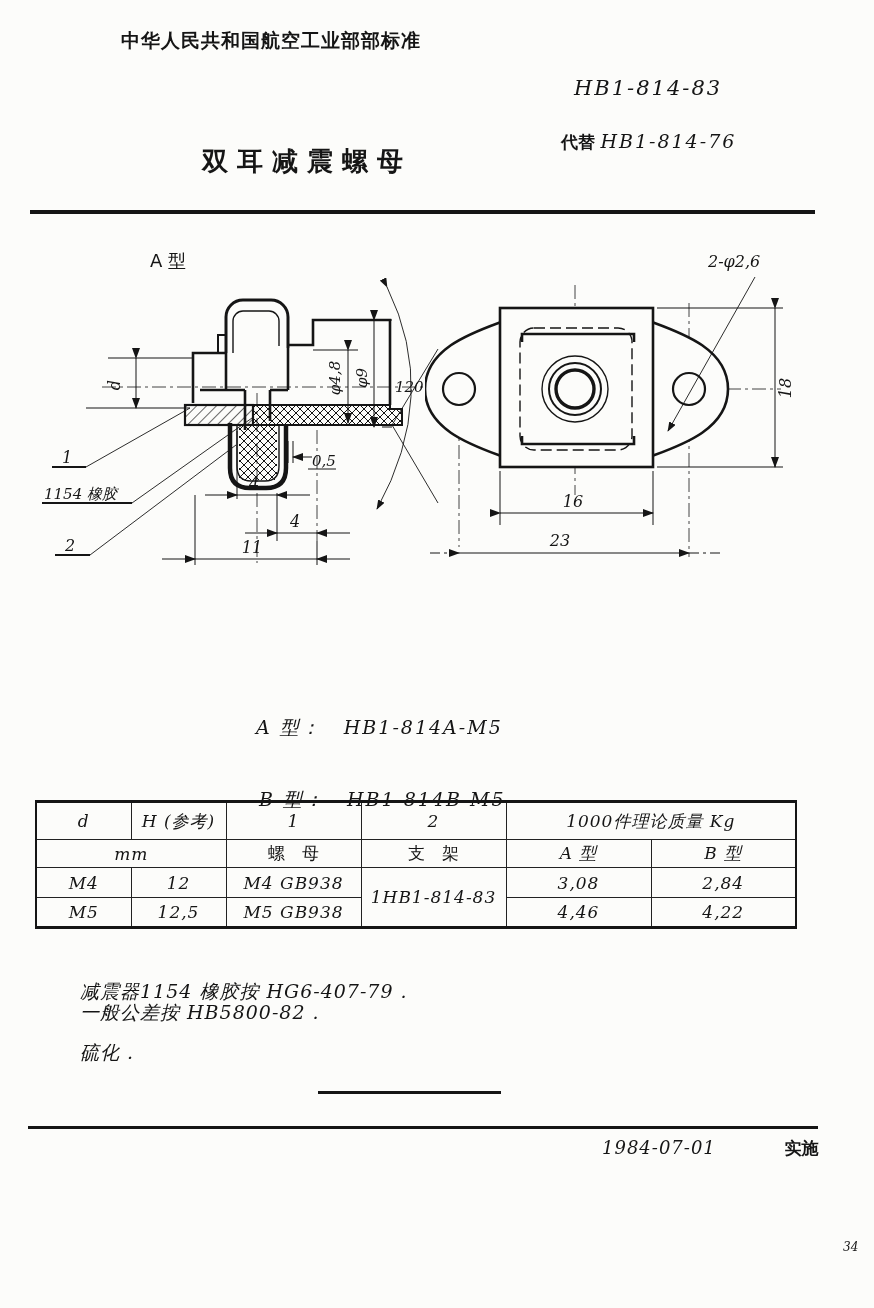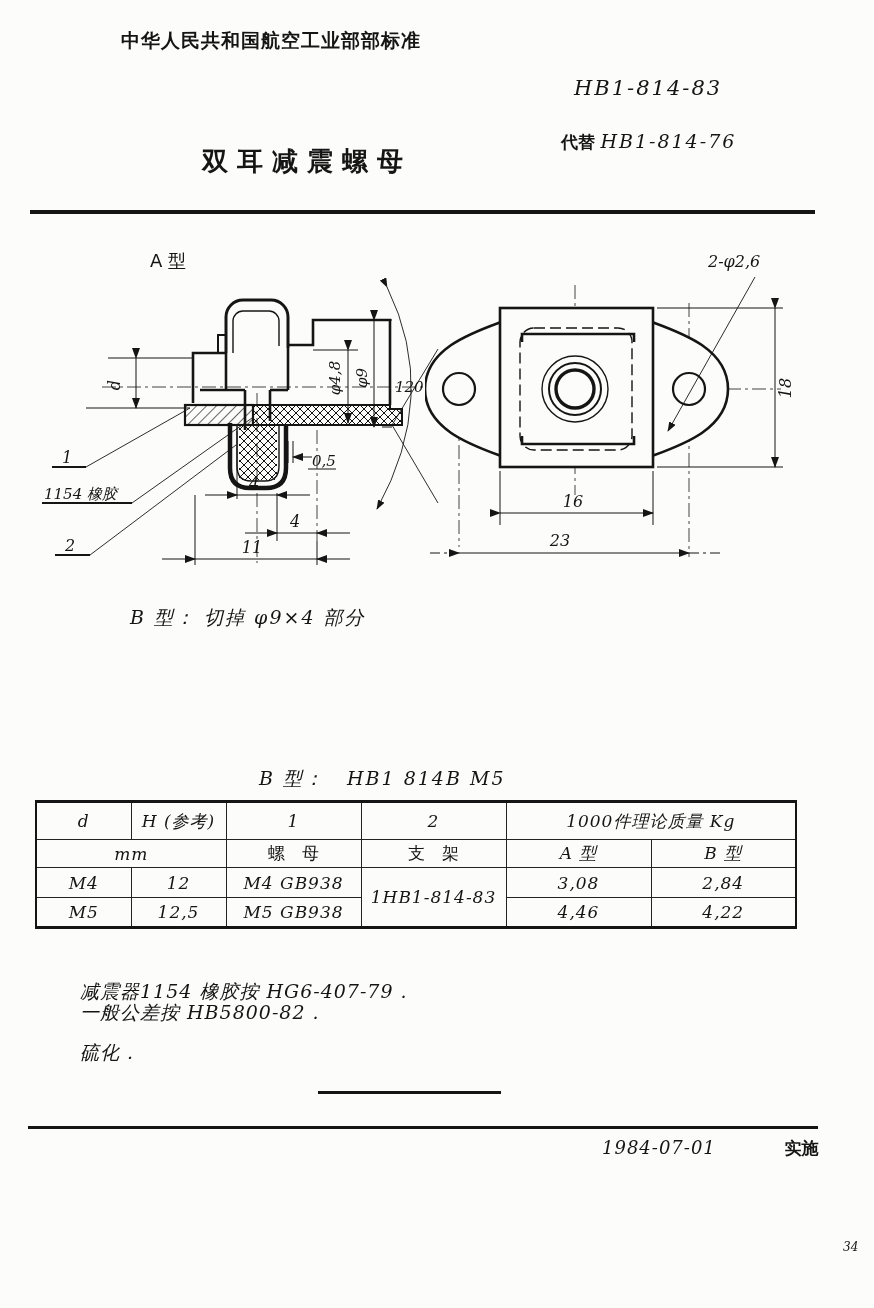--- a/index.html
+++ b/index.html
@@ -23,21 +23,21 @@
   
   .drawings{left:0; top:240px; width:874px; height:340px;}
   svg text{fill:#151515;}
   .dimtxt{font-family:"DejaVu Serif","Liberation Serif",serif; font-style:italic; font-size:16px;}
   .dimtxt-s{font-family:"DejaVu Serif","Liberation Serif",serif; font-style:italic; font-size:15px;}
   .cnlabel{font-size:18px; font-family:"DejaVu Sans","Liberation Sans",sans-serif;}
   
   .bnote{left:130px; top:605px; font-size:19px; letter-spacing:2px;}
   .mark1{left:180px; top:679px; font-size:19px;}
   .mark2{left:256px; top:715px; font-size:19px;}
-  .mark3{left:259px; top:766px; font-size:19px;}
+  .mark3{left:259px; top:787px; font-size:19px;}
   .mark1 .hand,.mark2 .hand,.mark3 .hand{font-size:19px; letter-spacing:2px;}
   .gap-s{display:inline-block; width:22px;}
   .gap-m{display:inline-block; width:40px;}
   
   table.spec{
     position:absolute; left:35px; top:800px; width:760px;
     border-collapse:collapse; table-layout:fixed;
     border-top:3px solid #151515; border-bottom:3px solid #151515;
     border-left:2px solid #151515; border-right:2px solid #151515;
   }
@@ -240,22 +240,24 @@
 
       <g stroke="#151515" stroke-width="1" fill="none">
         <line x1="34" y1="308" x2="264" y2="308" marker-start="url(#arB)" marker-end="url(#arB)"></line>
         <line x1="5" y1="308" x2="34" y2="308" stroke-dasharray="10 4 3 4"></line>
         <line x1="264" y1="308" x2="296" y2="308" stroke-dasharray="10 4 3 4"></line>
       </g>
       <text class="dimtxt" x="135" y="301" text-anchor="middle">23</text>
     </svg>
   </div>
 
-  <div class="abs bnote hand">B 型： 切掉 φ9×4 部分</div>
-
+
+  <div class="abs mark2">
+    <span class="hand">A 型：</span><span class="gap-s"></span><span class="hand">HB1-814A-M5</span>
+  </div>
   <div class="abs mark3">
     <span class="hand">B 型：</span><span class="gap-s"></span><span class="hand">HB1 814B M5</span>
   </div>
 
   <table class="spec">
     <colgroup>
       <col style="width:95px">
         <col style="width:95px">
         <col style="width:135px">
       <col style="width:145px">

